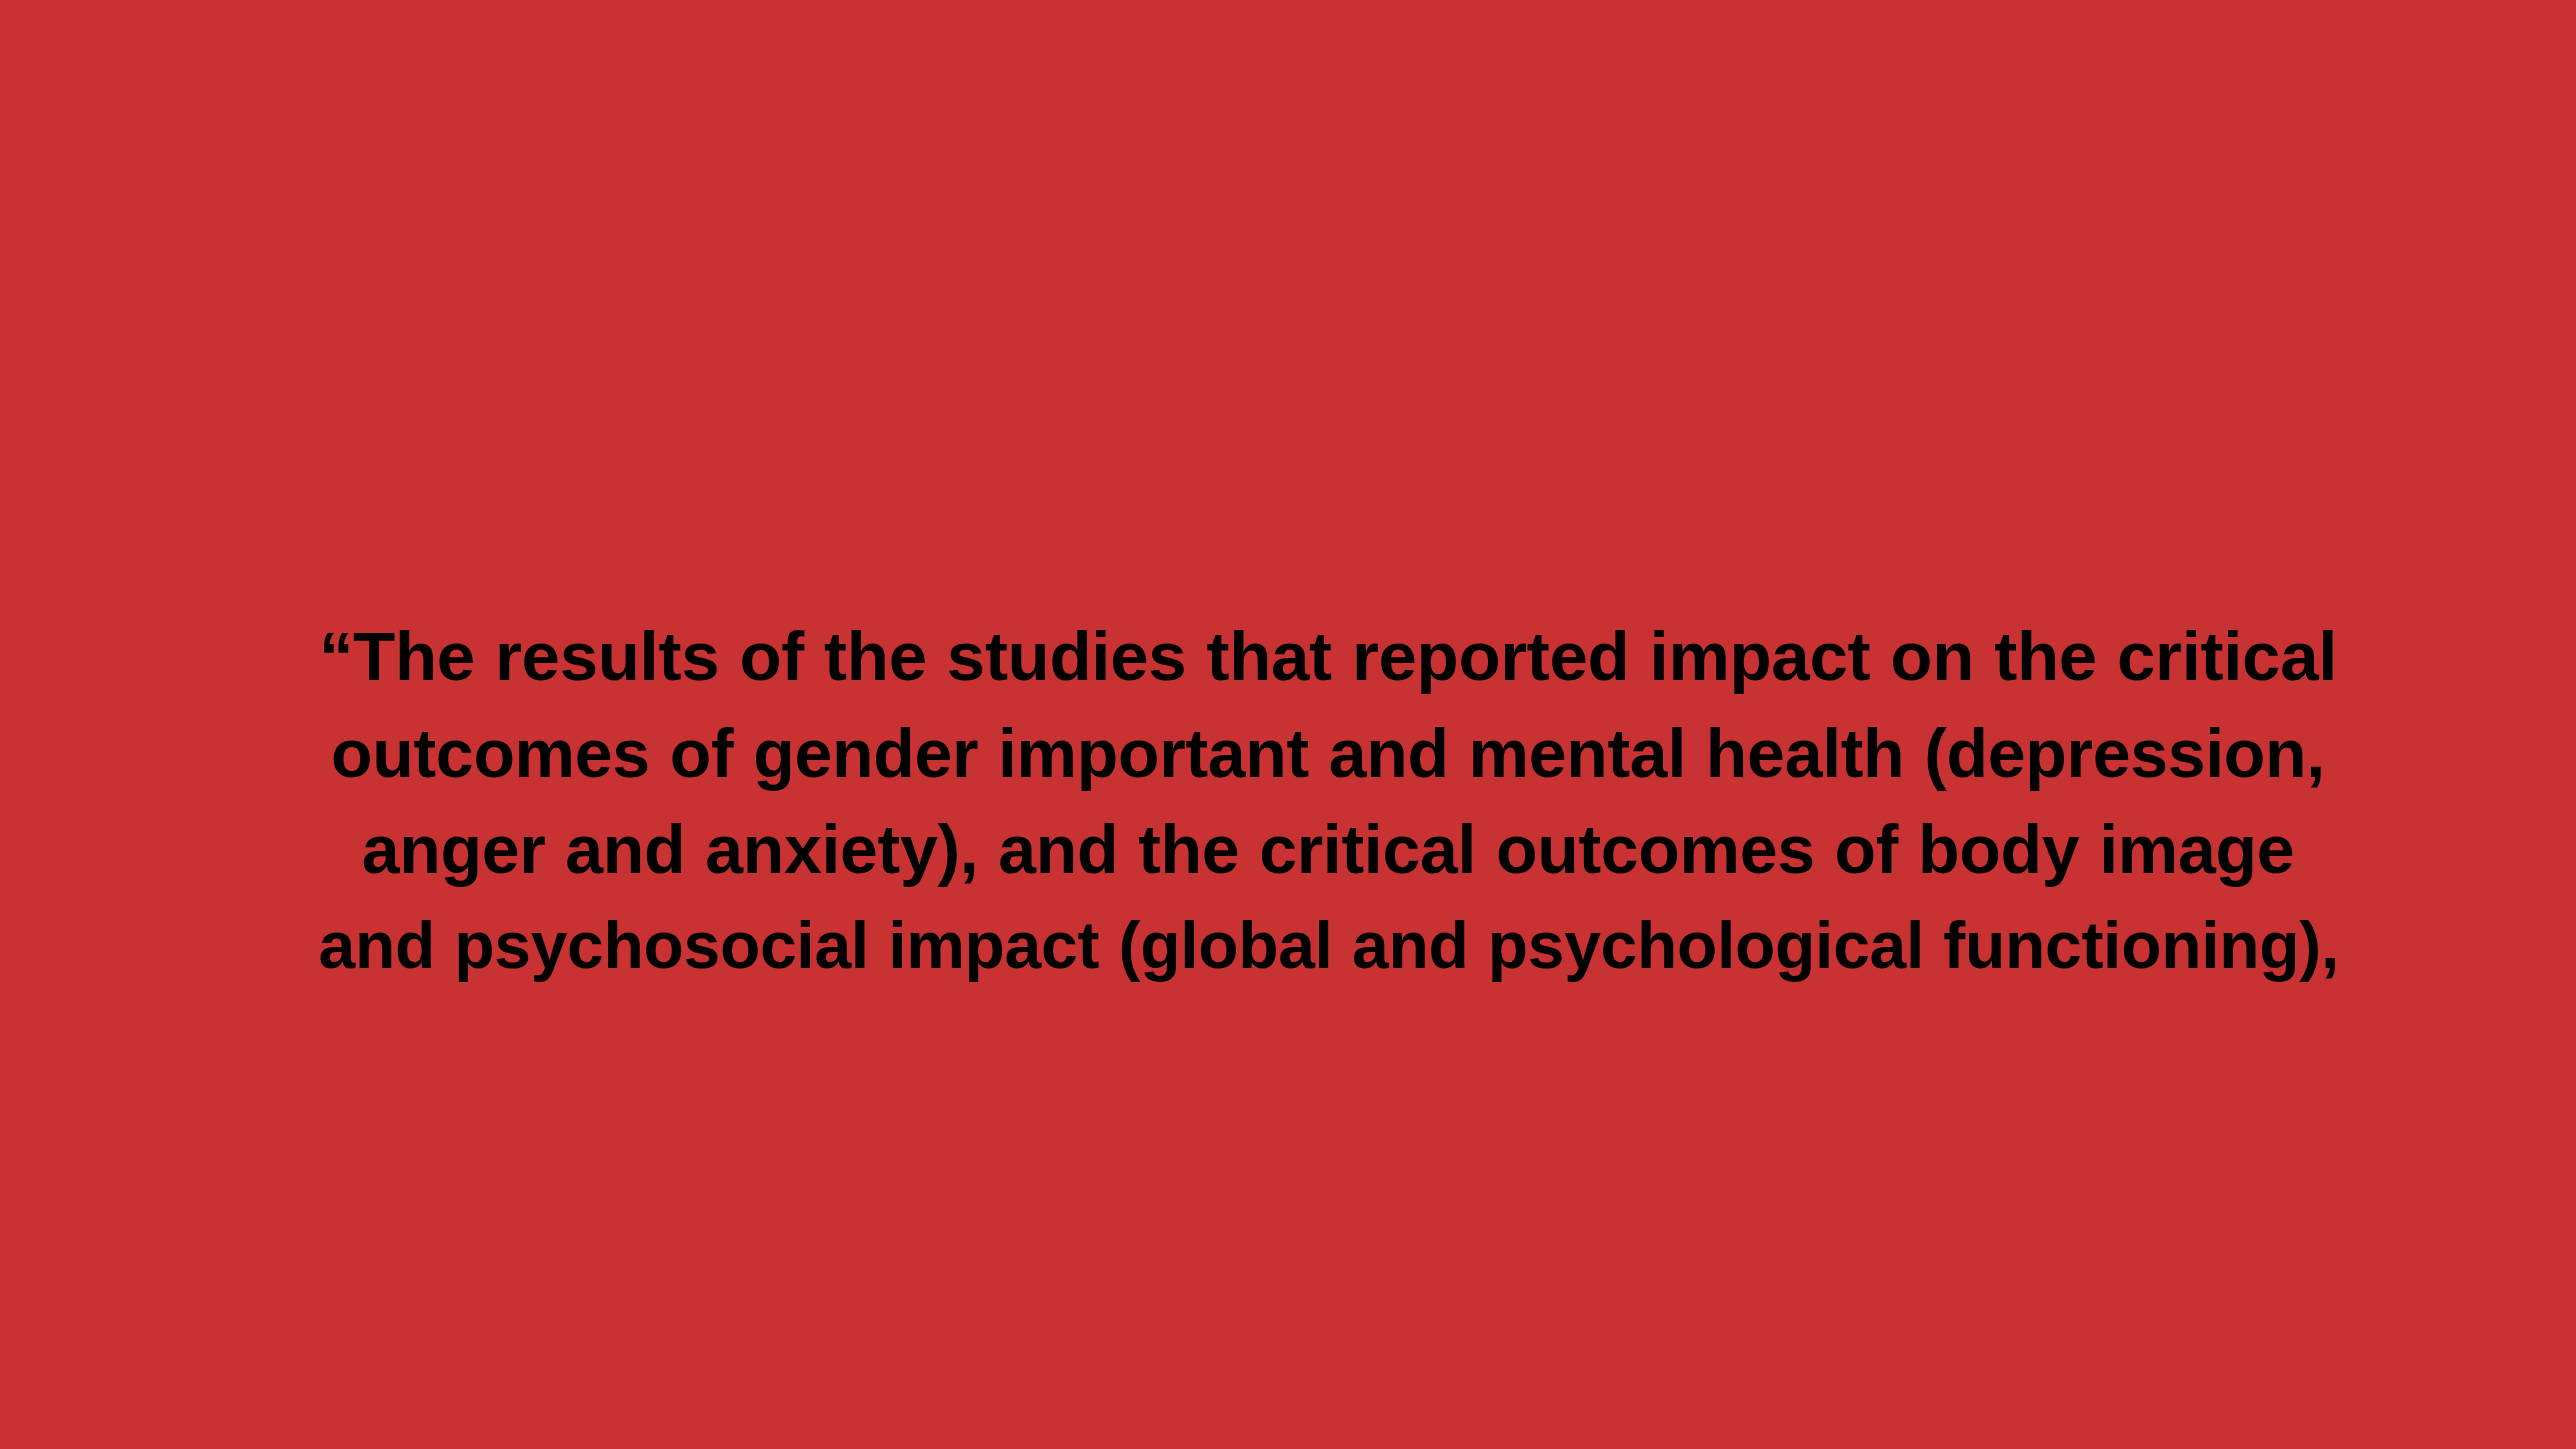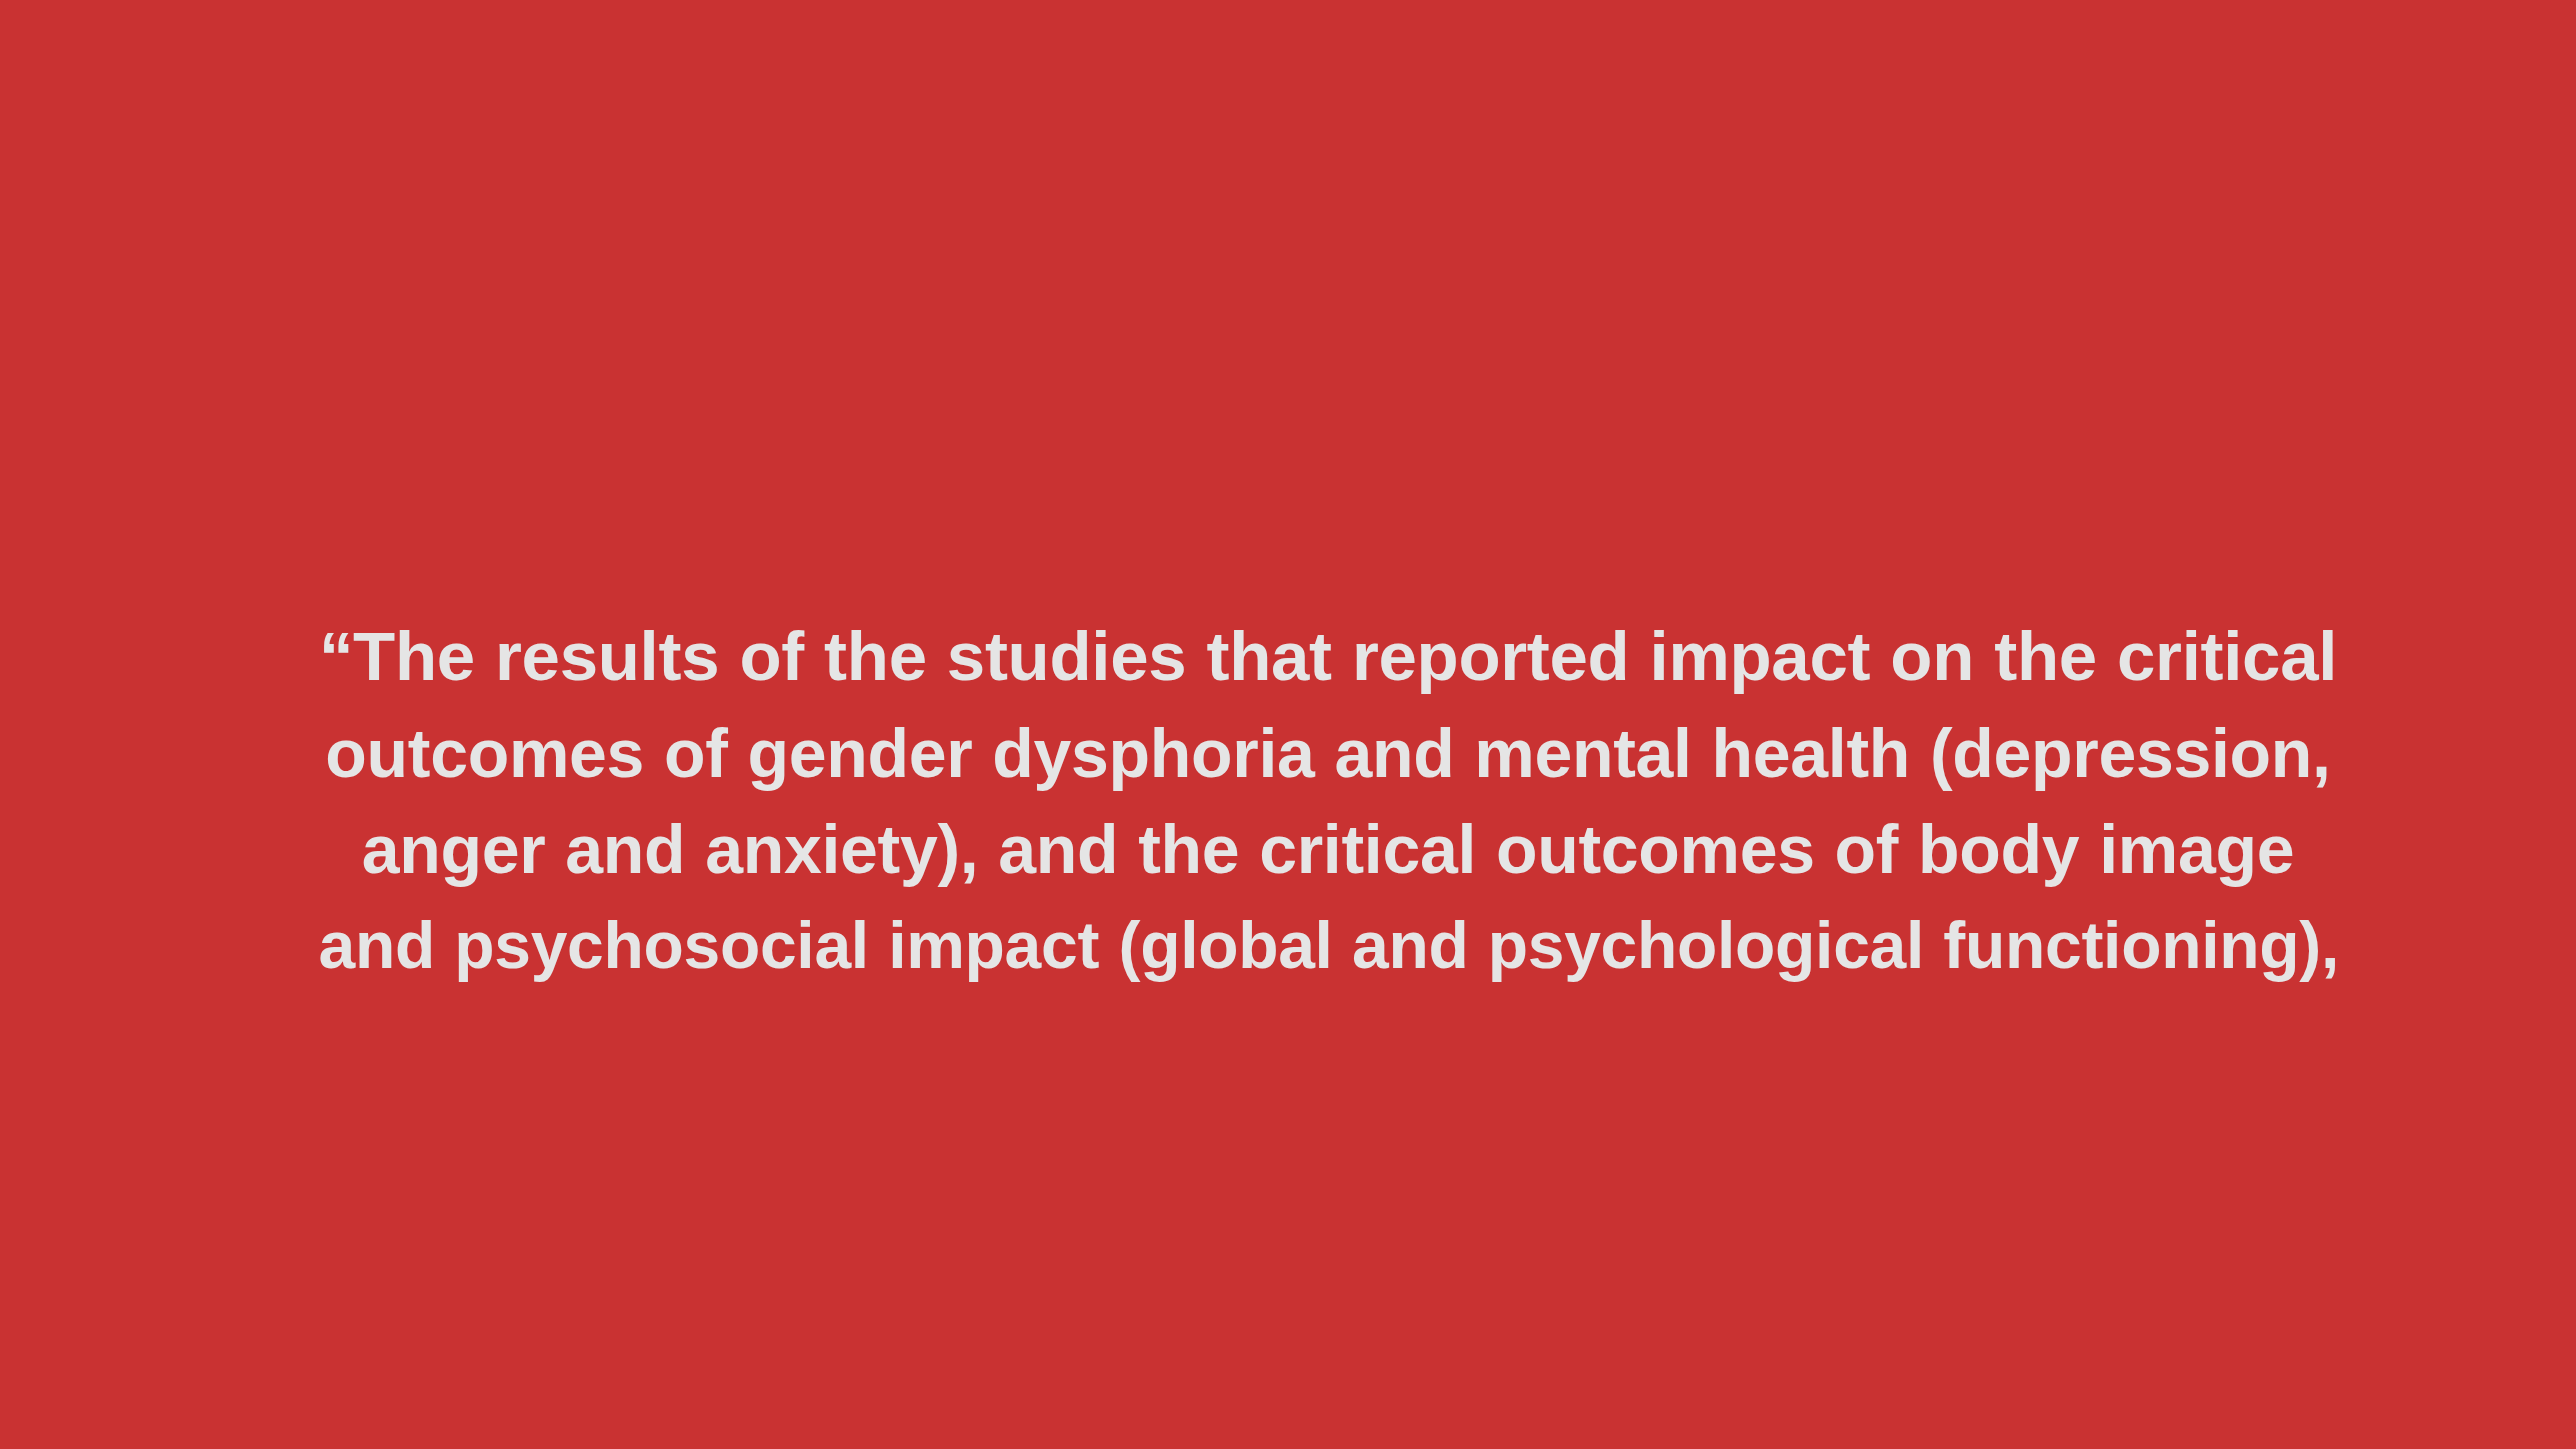--- a/index.html
+++ b/index.html
@@ -50,21 +50,21 @@
   #quote-block .qline-1 { font-size: 74px; }
   #quote-block .qline-2 { font-size: 74px; }
   #quote-block .qline-3 { font-size: 74px; }
   #quote-block .qline-4 { font-size: 74px; }
 </style>
 </head>
 <body style="background: rgb(201, 50, 50);">
 
 <div id="slide" style="background: rgb(201, 50, 50);">
 
-  <blockquote id="quote-block" style="color: #e5e5e5;">
+  <blockquote id="quote-block" style="color: #000000;">
     <span class="qline qline-1" style="font-size: 69px;">“The results of the studies that reported impact on the critical</span>
-    <span class="qline qline-2" style="font-size: 68px;">outcomes of gender dysphoria and mental health (depression,</span>
+    <span class="qline qline-2" style="font-size: 68px;">outcomes of gender important and mental health (depression,</span>
     <span class="qline qline-3" style="font-size: 68px;">anger and anxiety), and the critical outcomes of body image</span>
     <span class="qline qline-4" style="font-size: 66px;">and psychosocial impact (global and psychological functioning),</span>
   </blockquote>
 
 </div>
 
 
 </body></html>

